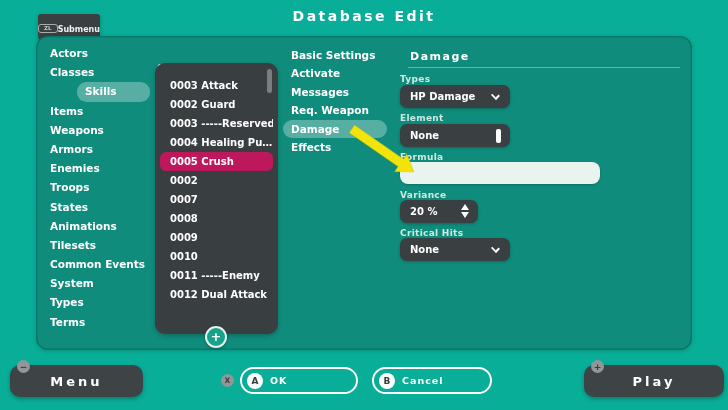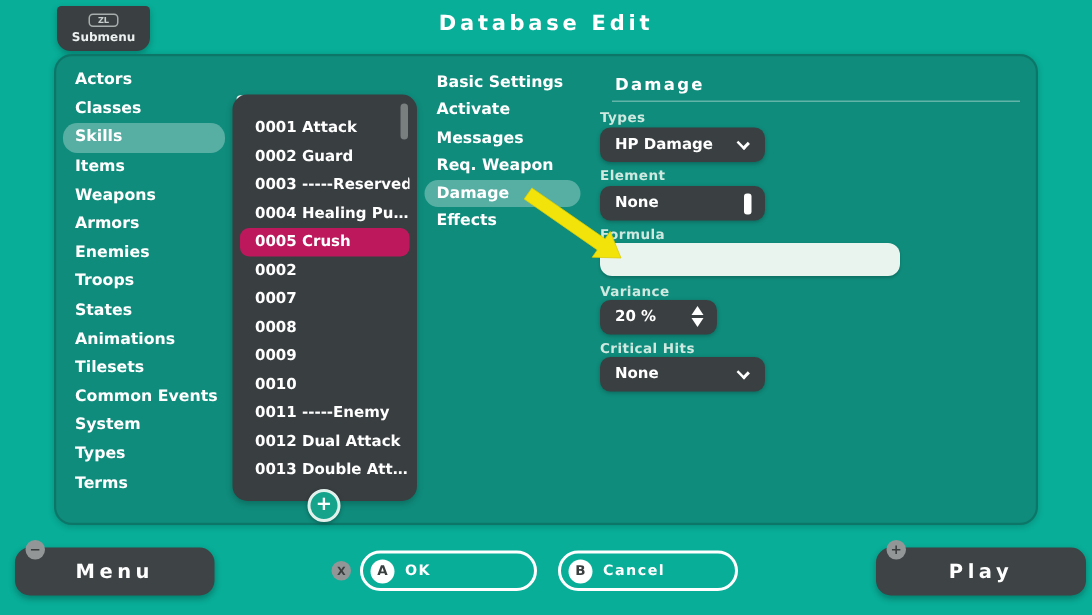--- a/index.html
+++ b/index.html
@@ -5,24 +5,24 @@
   * { margin:0; padding:0; box-sizing:border-box; }
   html,body { width:728px; height:410px; }
   body {
     position:relative; overflow:hidden;
     background:#08AE98;
     font-family:"DejaVu Sans","Liberation Sans",sans-serif;
     -webkit-font-smoothing:antialiased;
   }
   
   .submenu-btn {
-    position:absolute; left:38px; top:4px; width:62px; height:30px;
+    position:absolute; left:38px; top:14px; width:62px; height:30px;
     background:#3A3F41; border-radius:3px 3px 9px 9px;
     box-shadow:0 2px 4px rgba(0,0,0,.25);
-    display:flex; flex-direction:column; align-items:center; justify-content:center;
+    display:flex; align-items:center; justify-content:center;
     cursor:pointer;
   }
   .zl-badge {
     width:20px; height:9px; border:1px solid #A7ADAD; border-radius:3px;
     font-size:5.5px; font-weight:bold; color:#C8CDCD;
     display:flex; align-items:center; justify-content:center; margin-bottom:2px;
   }
   .submenu-label { font-size:8px; font-weight:bold; color:#ECF0F0; }
   .page-title {
     position:absolute; left:0; right:0; top:8px; text-align:center;
@@ -34,21 +34,21 @@
     background:#0F8C7C; border-radius:12px;
     box-shadow:inset 0 0 0 1.5px rgba(0,0,0,.15), 0 1px 4px rgba(0,0,0,.18);
   }
   
   .side-nav { position:absolute; left:42px; top:44px; width:108px; }
   .side-nav .row {
     height:19.2px; line-height:19.2px; padding-left:8px;
     font-size:10.5px; font-weight:bold; color:#FFFFFF;
     border-radius:9.5px; white-space:nowrap; cursor:pointer;
   }
-  .side-nav .row.selected { background:rgba(255,255,255,.30); }
+  .side-nav .row.selected { background:rgba(255,255,255,.30);margin-left:35px; }
   
   .skill-header { position:absolute; left:157px; top:62px; font-size:10.5px; font-weight:bold; color:#FFF; }
   .skill-box {
     position:absolute; left:155px; top:63px; width:123px; height:271px;
     background:#393E40; border-radius:10px; box-shadow:0 2px 4px rgba(0,0,0,.22);
   }
   .skill-scrollbar { position:absolute; left:267px; top:69px; width:5px; height:24px; background:#797E7F; border-radius:2.5px; }
   .skill-items { position:absolute; left:160px; top:76px; width:113px; }
   .skill-items .row {
     height:19px; line-height:19px; padding-left:10px;
@@ -168,21 +168,21 @@
     <div class="row">Types</div>
 
     <div class="row">Terms</div>
   </div>
 
 <div class="skill-header">Skill List</div>
 <div class="skill-box"></div>
 <div class="skill-scrollbar"></div>
 <div class="skill-items">
 
-    <div class="row">0001 Attack</div>
+    <div class="row">0003 Attack</div>
 
     <div class="row">0002 Guard</div>
 
     <div class="row">0003 -----Reserved</div>
 
     <div class="row">0004 Healing Pu…</div>
 
     <div class="row selected">0005 Crush</div>
 
     <div class="row">0002</div>
@@ -192,21 +192,20 @@
     <div class="row">0008</div>
 
     <div class="row">0009</div>
 
     <div class="row">0010</div>
 
     <div class="row">0011 -----Enemy</div>
 
     <div class="row">0012 Dual Attack</div>
 
-    <div class="row">0013 Double Att…</div>
   </div>
 <div class="add-btn">+</div>
 
 <div class="settings-nav">
 
     <div class="row">Basic Settings</div>
 
     <div class="row">Activate</div>
 
     <div class="row">Messages</div>

